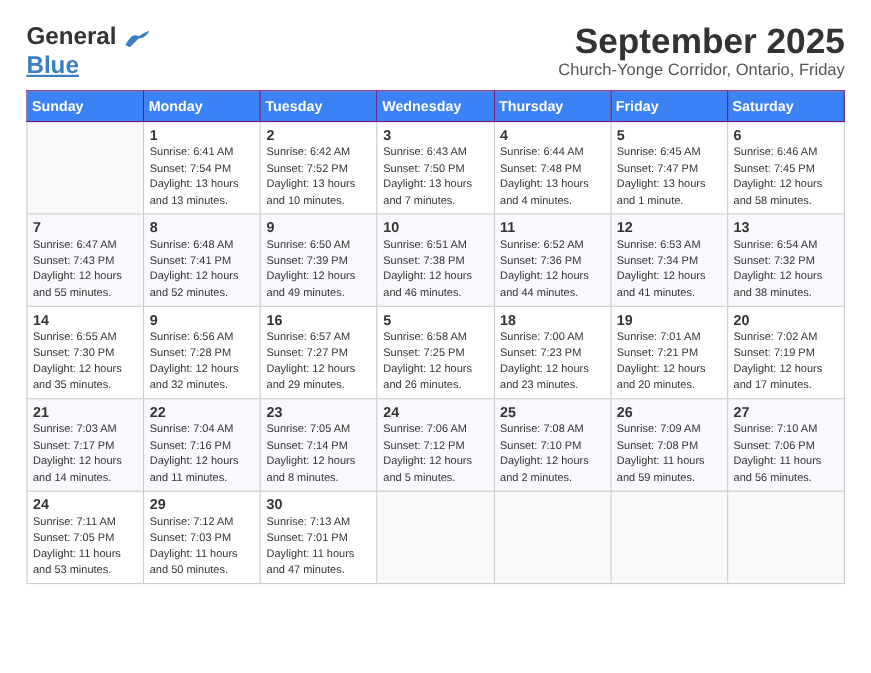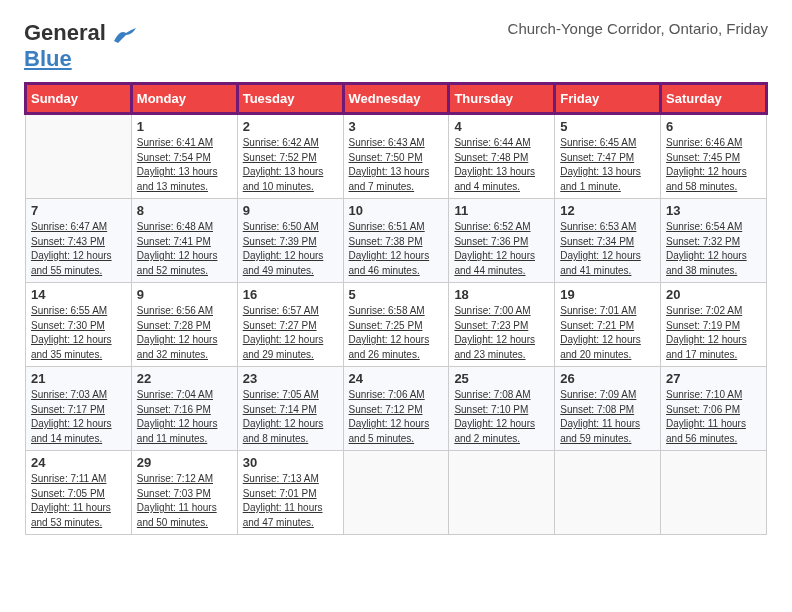--- a/index.html
+++ b/index.html
@@ -39,27 +39,27 @@
       font-size: 15px;
       font-weight: normal;
       color: #555;
     }
     .calendar {
       width: 100%;
       border-collapse: collapse;
       border: 1px solid #ccc;
     }
     .calendar th {
-      background-color: #ef4444;
+      background-color: #3b82f6;
       color: #fff;
       font-size: 13px;
       font-weight: bold;
       padding: 6px 4px;
       text-align: left;
-      border: 3px solid #701a75;
+      border: 1px solid #701a75;
     }
     .calendar td {
       vertical-align: top;
       border: 1px solid #ccc;
       padding: 4px 5px;
       font-size: 10.5px;
       color: #333;
       width: calc(100% / 7);
       min-height: 80px;
       background: #fff;
@@ -71,21 +71,20 @@
       font-size: 13px;
       font-weight: bold;
       color: #333;
       display: block;
       margin-bottom: 2px;
     }
     .day-info {
       font-size: 10px;
       color: #333;
       line-height: 1.45;
-      text-decoration: underline;
     }
     .empty-cell {
       background: #f9f9f9 !important;
     }
   </style>
 </head>
 <body>
 
 <div class="header-area">
   <div class="logo-area">
@@ -96,20 +95,21 @@
         <svg width="26" height="18" viewBox="0 0 26 18" style="vertical-align:middle;margin-left:2px;">
           <path d="M2,14 Q8,2 14,6 Q18,3 24,1 Q20,8 14,8 Q10,12 6,16 Z" fill="#3a7fc1"></path>
         </svg>
       </div>
     </div>
     <div>
       <span style="font-size:22px;font-weight:bold;color:#3a7fc1;text-decoration:underline;">Blue</span>
     </div>
   </div>
   <div class="title-area">
+    <h1>September 2025</h1>
     <h2>Church-Yonge Corridor, Ontario, Friday</h2>
   </div>
 </div>
 
 <table class="calendar">
   <thead>
     <tr>
 
     <th>Sunday</th>
         <th>Monday</th>

